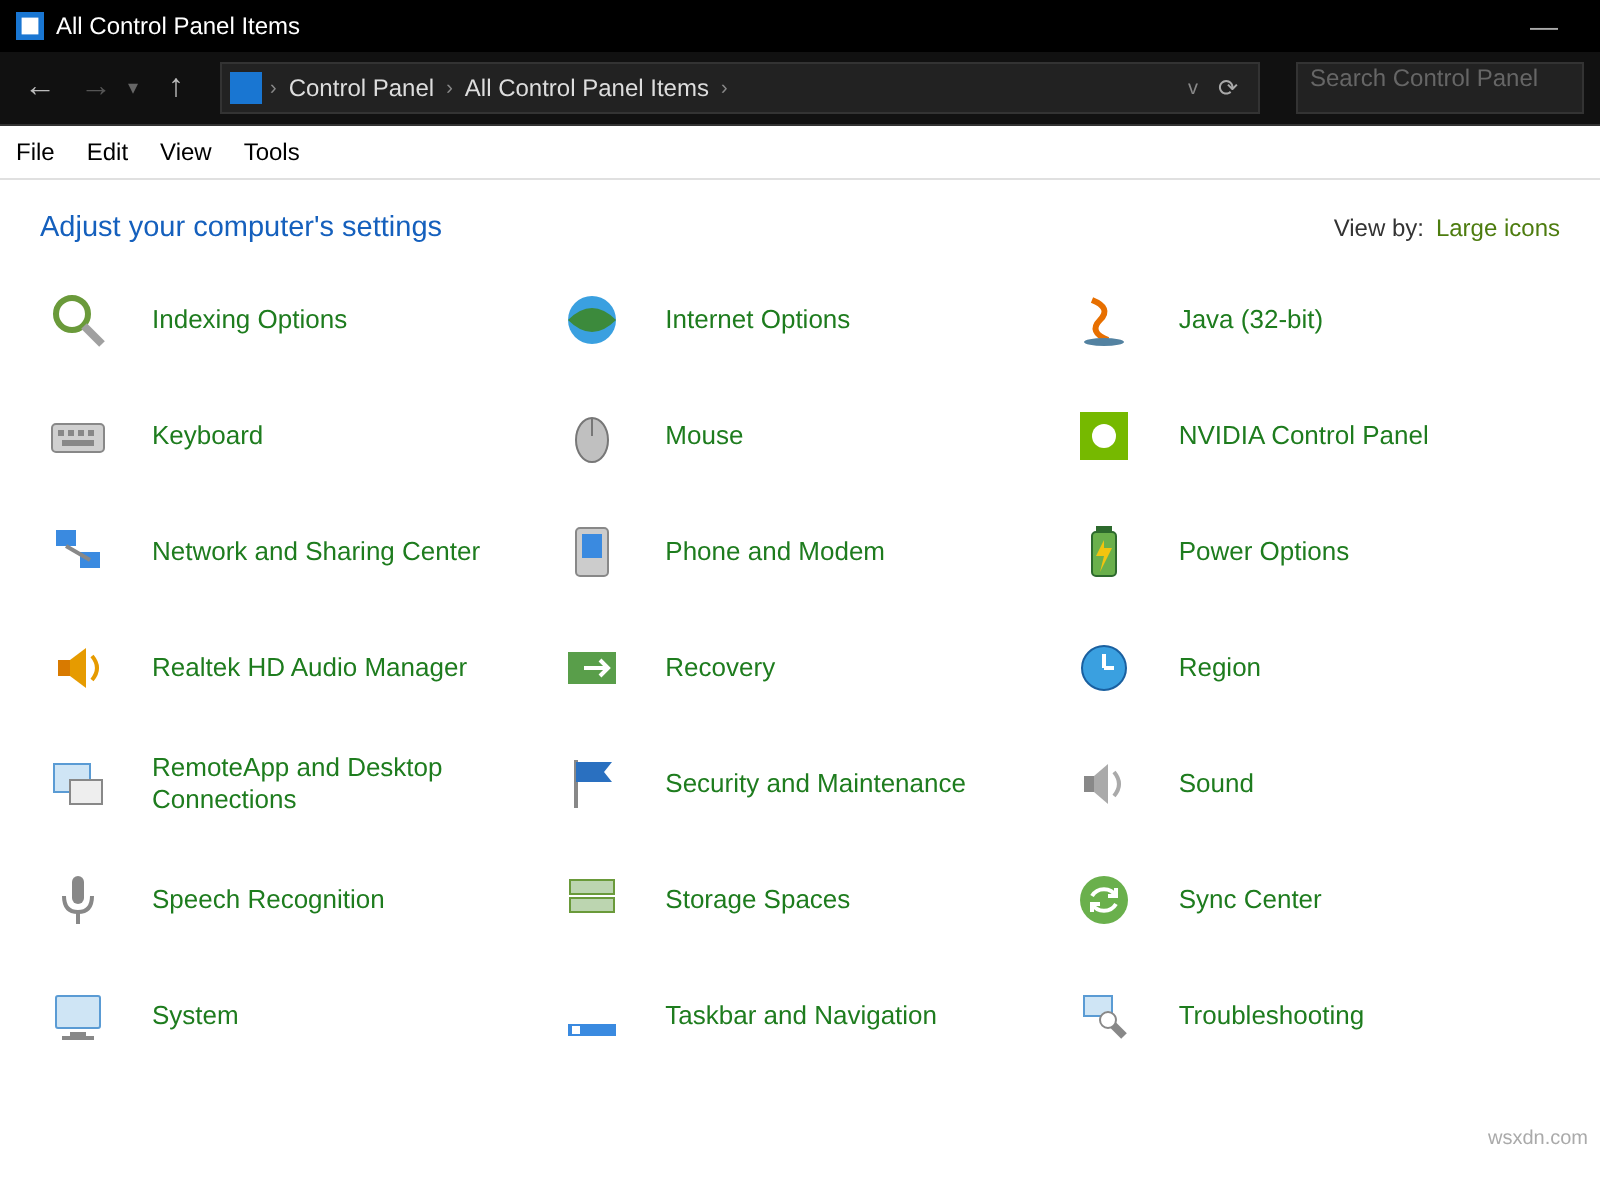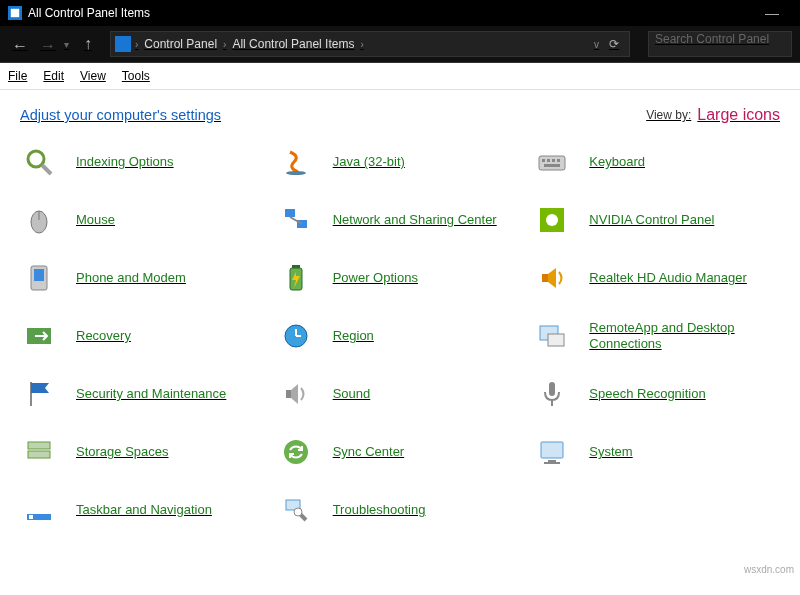--- a/index.html
+++ b/index.html
@@ -91,21 +91,21 @@
   .headerline {
     display:flex; align-items:center;
     margin-bottom: 18px;
   }
   .headerline .heading {
     color:#1560bd;
     font-size:14.5px;
   }
   .headerline .spacer { flex:1;}
   .viewby-label { font-size:12px; color:#333; margin-right:6px;}
-  .viewby-value { font-size:16px; color:#be185d;}
+  .viewby-value { font-size:12px; color:#4d7c0f;}
   
   .grid {
     display:grid;
     grid-template-columns: 1fr 1fr 1fr;
     column-gap: 10px;
     row-gap: 18px;
   }
   .item {
     display:flex;
     align-items:center;
@@ -130,21 +130,21 @@
     color:#1e7c1e;
     font-size:13px;
     line-height:1.2;
     margin-left:10px;
   }
   .watermark {
     position:absolute;
     bottom:20px; right:6px;
     font-size:10px; color:#aaa;
   }
-  .page { position:relative; width:800px; height:595px;text-decoration:underline; }
+  .page { position:relative; width:800px; height:595px; }
 </style>
 </head>
 <body>
 <div class="page">
 
 <div class="titlebar">
   <span class="icon-box">
     <svg viewBox="0 0 10 10">
           <rect width="10" height="10" fill="#1976d2"></rect>
           <rect x="2" y="2" width="6" height="6" fill="#fff"></rect>
@@ -195,20 +195,29 @@
 
     <div class="item">
       <span class="iconwrap">
         <svg viewBox="0 0 32 32">
               <circle cx="13" cy="13" r="8" fill="none" stroke="#6a9a3a" stroke-width="3"></circle>
               <line x1="19" y1="19" x2="28" y2="28" stroke="#a0a0a0" stroke-width="4"></line>
             </svg>
       </span>
       <span class="label">Indexing Options</span>
     </div>
+    <div class="item">
+      <span class="iconwrap">
+        <svg viewBox="0 0 32 32">
+              <circle cx="16" cy="16" r="12" fill="#3aa0e0"></circle>
+              <path d="M4 16 Q16 4 28 16 Q16 28 4 16" fill="#3c8a3c"></path>
+            </svg>
+      </span>
+      <span class="label">Internet Options</span>
+    </div>
 
     <div class="item">
       <span class="iconwrap">
         <svg viewBox="0 0 32 32">
               <path d="M10 6 Q20 10 14 16 Q8 22 18 26" stroke="#e76f00" stroke-width="3" fill="none"></path>
               <ellipse cx="16" cy="27" rx="10" ry="2" fill="#5382a1"></ellipse>
             </svg>
       </span>
       <span class="label">Java (32-bit)</span>
     </div>
@@ -231,35 +240,35 @@
               <ellipse cx="16" cy="18" rx="8" ry="11" fill="#c0c0c0" stroke="#777"></ellipse>
               <line x1="16" y1="7" x2="16" y2="16" stroke="#777"></line>
             </svg>
       </span>
       <span class="label">Mouse</span>
     </div>
 
     <div class="item">
       <span class="iconwrap">
         <svg viewBox="0 0 32 32">
+              <rect x="4" y="4" width="24" height="24" fill="#76b900"></rect>
+              <circle cx="16" cy="16" r="6" fill="#fff"></circle>
+            </svg>
+      </span>
+      <span class="label">NVIDIA Control Panel</span>
+    </div>
+    <div class="item">
+      <span class="iconwrap">
+        <svg viewBox="0 0 32 32">
               <rect x="5" y="5" width="10" height="8" fill="#3a8ae0"></rect>
               <rect x="17" y="16" width="10" height="8" fill="#3a8ae0"></rect>
               <line x1="10" y1="13" x2="22" y2="20" stroke="#888" stroke-width="2"></line>
             </svg>
       </span>
       <span class="label">Network and Sharing Center</span>
-    </div>
-    <div class="item">
-      <span class="iconwrap">
-        <svg viewBox="0 0 32 32">
-              <rect x="4" y="4" width="24" height="24" fill="#76b900"></rect>
-              <circle cx="16" cy="16" r="6" fill="#fff"></circle>
-            </svg>
-      </span>
-      <span class="label">NVIDIA Control Panel</span>
     </div>
     <div class="item">
       <span class="iconwrap">
         <svg viewBox="0 0 32 32">
               <rect x="8" y="4" width="16" height="24" rx="2" fill="#ccc" stroke="#888"></rect>
               <rect x="11" y="7" width="10" height="12" fill="#3a8ae0"></rect>
             </svg>
       </span>
       <span class="label">Phone and Modem</span>
     </div>

